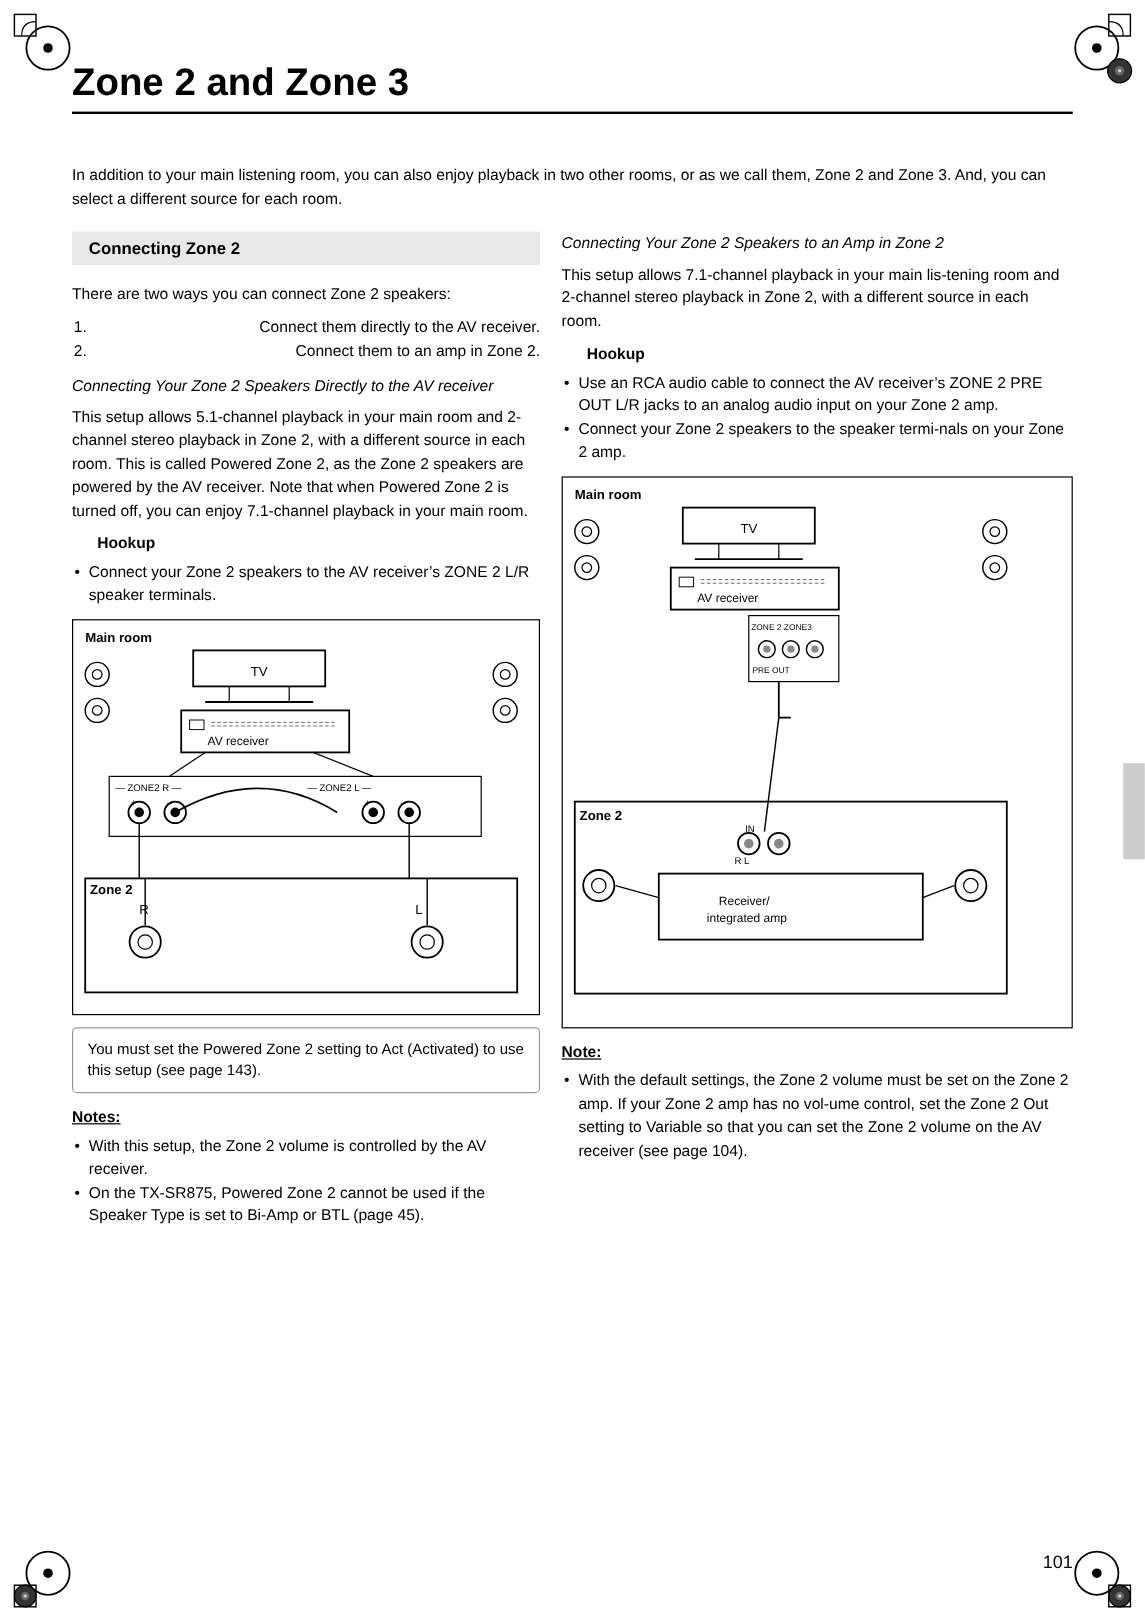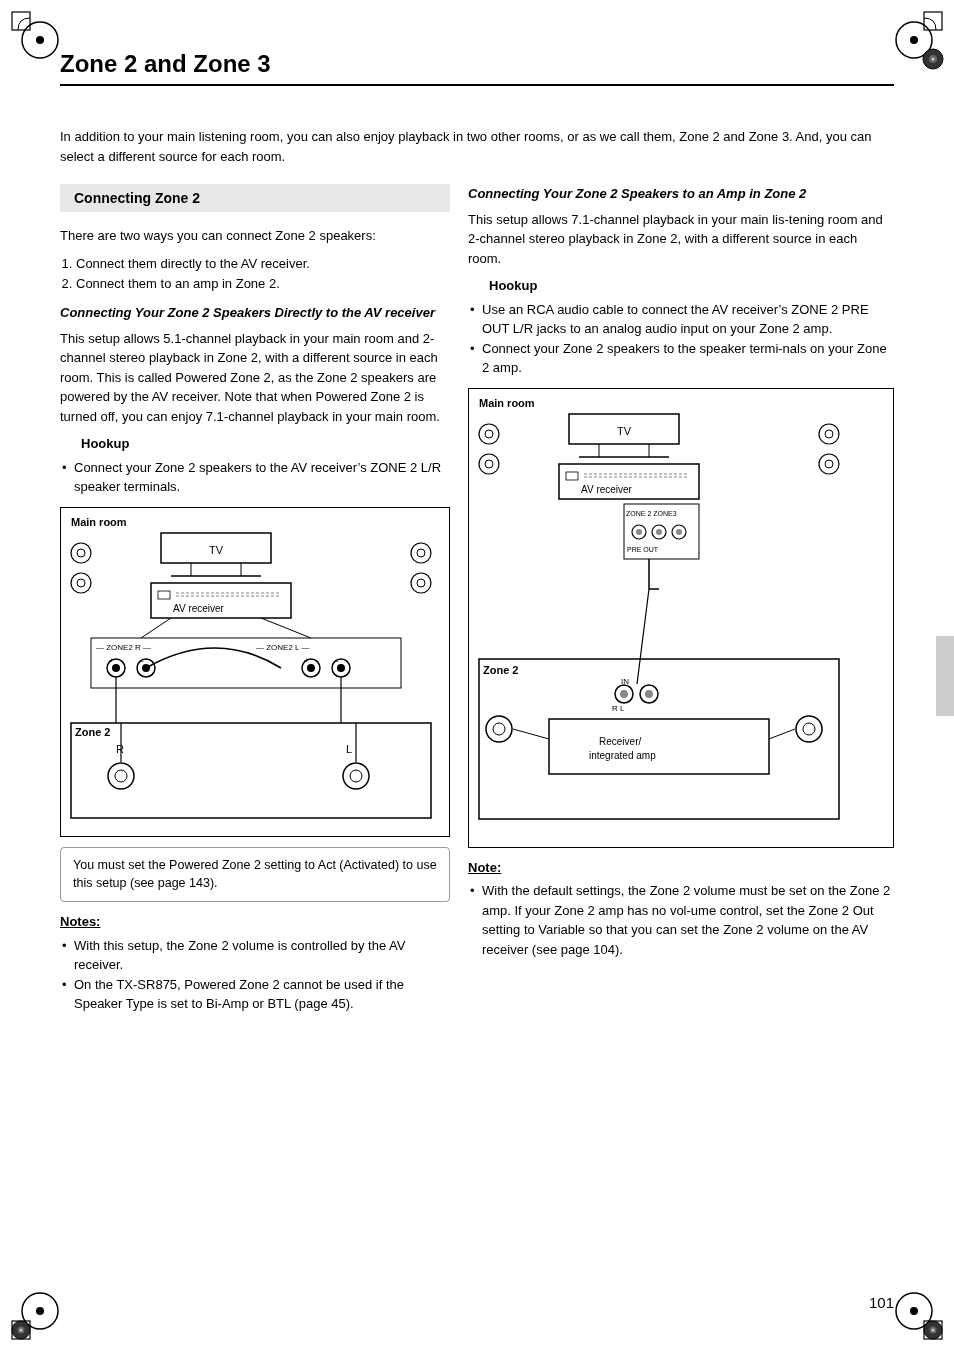--- a/index.html
+++ b/index.html
@@ -31,21 +31,21 @@
     .corner-bl { bottom: 10px; left: 10px; }
     .corner-br { bottom: 10px; right: 10px; }
 
     .corner svg {
       width: 60px;
       height: 60px;
     }
 
     
     .page-title {
-      font-size: 24px;
+      font-size: 32px;
       font-weight: bold;
       border-bottom: 2px solid #000;
       padding-bottom: 6px;
       margin-bottom: 30px;
       margin-top: 10px;
     }
 
     
     .intro {
       font-size: 13px;
@@ -73,38 +73,39 @@
     .section-box {
       background: #e8e8e8;
       padding: 6px 14px;
       margin-bottom: 14px;
       font-size: 14px;
       font-weight: bold;
     }
 
     .subsection-title {
       font-style: italic;
-      font-weight: bold;
+      font-weight: normal;
       font-size: 13px;
       margin-bottom: 6px;
     }
 
     p {
       font-size: 13px;
       line-height: 1.5;
       margin-bottom: 8px;
     }
 
     ol {
       margin-left: 16px;
       margin-bottom: 8px;
     }
     ol li {
       font-size: 13px;
       line-height: 1.6;
+      text-align: right;
     }
 
     ul {
       margin-left: 0;
       list-style: none;
       margin-bottom: 8px;
     }
     ul li {
       font-size: 13px;
       line-height: 1.5;

